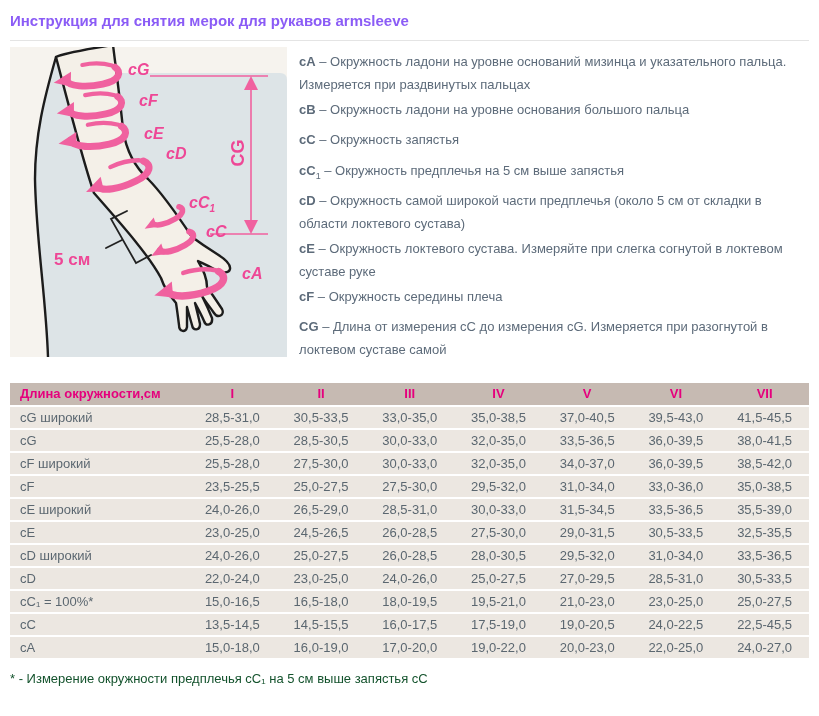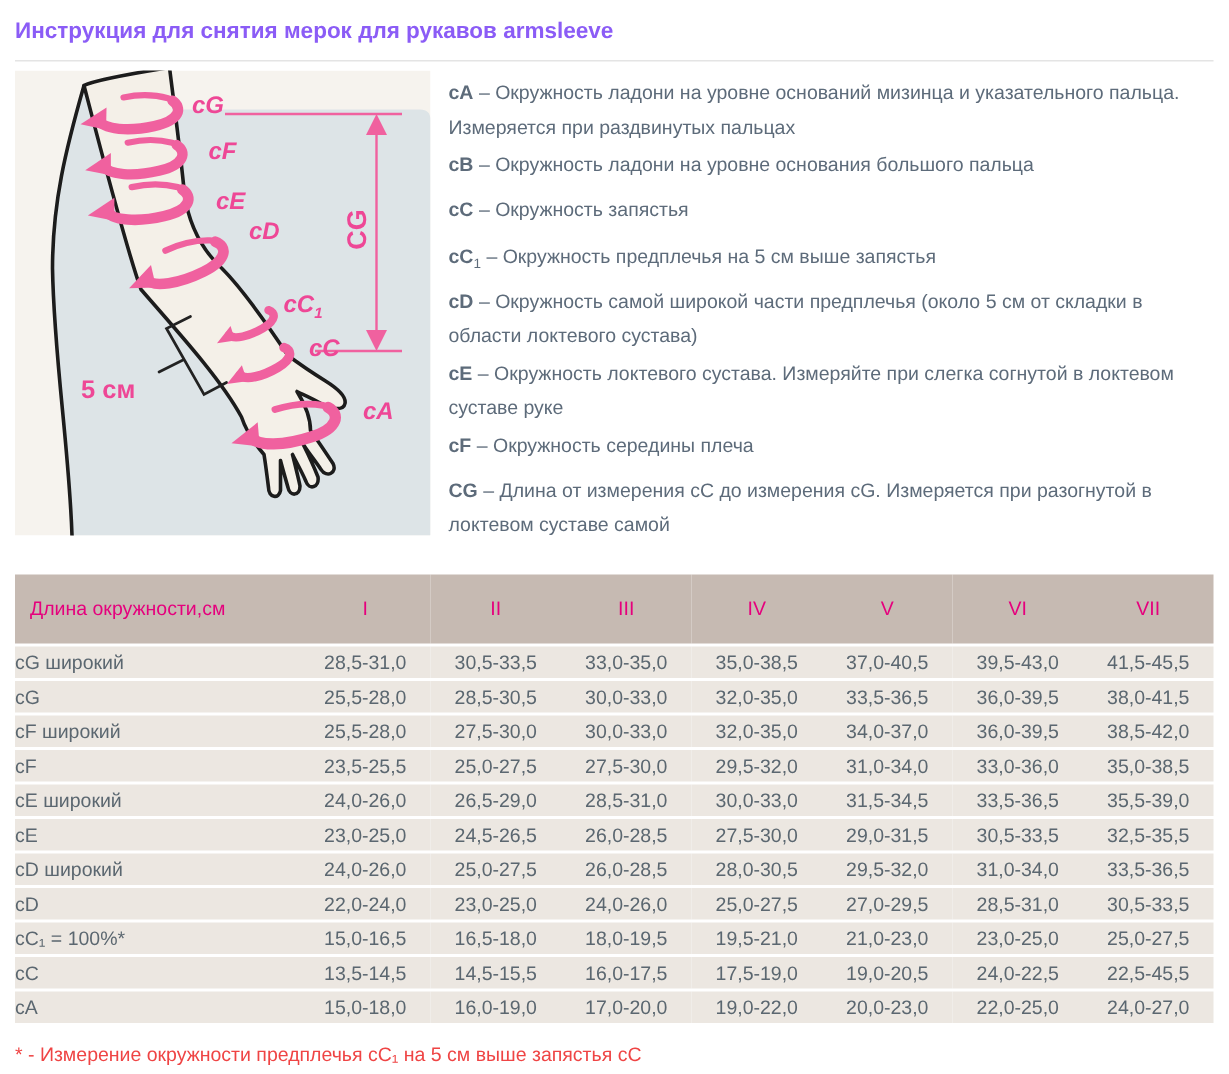--- a/index.html
+++ b/index.html
@@ -18,29 +18,29 @@
   .diagram-wrap{width:277px;height:310px;flex:none;}
   .descriptions{flex:1;padding:6px 0 0 12px;color:#5d6b7a;font-size:13px;line-height:17px;}
   .desc{margin:0 0 8px 0;}
   .desc b{color:#5d6b7a;}
   .desc sub{font-size:9px;}
   table.sizes{
     width:100%;border-collapse:separate;border-spacing:0 2px;
     margin-top:15px;font-size:13px;table-layout:fixed;
   }
   table.sizes th{
-    background:#c6bab2;color:#e5007d;font-weight:normal;
-    height:22px;text-align:center;padding:12px;font-size:13px;
+    background:#c6bab2;color:#e5007d;font-weight:bold;
+    height:22px;text-align:center;padding:0;font-size:13px;
   }
   table.sizes th:first-child{text-align:left;padding-left:10px;width:168px;}
   table.sizes td{
     background:#ece7e1;color:#5b6770;text-align:center;height:21px;padding:0;
   }
-  table.sizes td:first-child{text-align:left;}
-  .footnotes{color:#ef4444;font-size:13px;}
+  table.sizes td:first-child{text-align:left;padding-left:10px;}
+  .footnotes{color:#14532d;font-size:13px;}
   .footnotes p{margin:0;}
   .fn-1{margin-top:11px !important;}
 </style>
 </head>
 <body>
 
 <div class="page">
 
   <h1 class="page-title">Инструкция для снятия мерок для рукавов armsleeve</h1>
   <hr class="title-divider">

